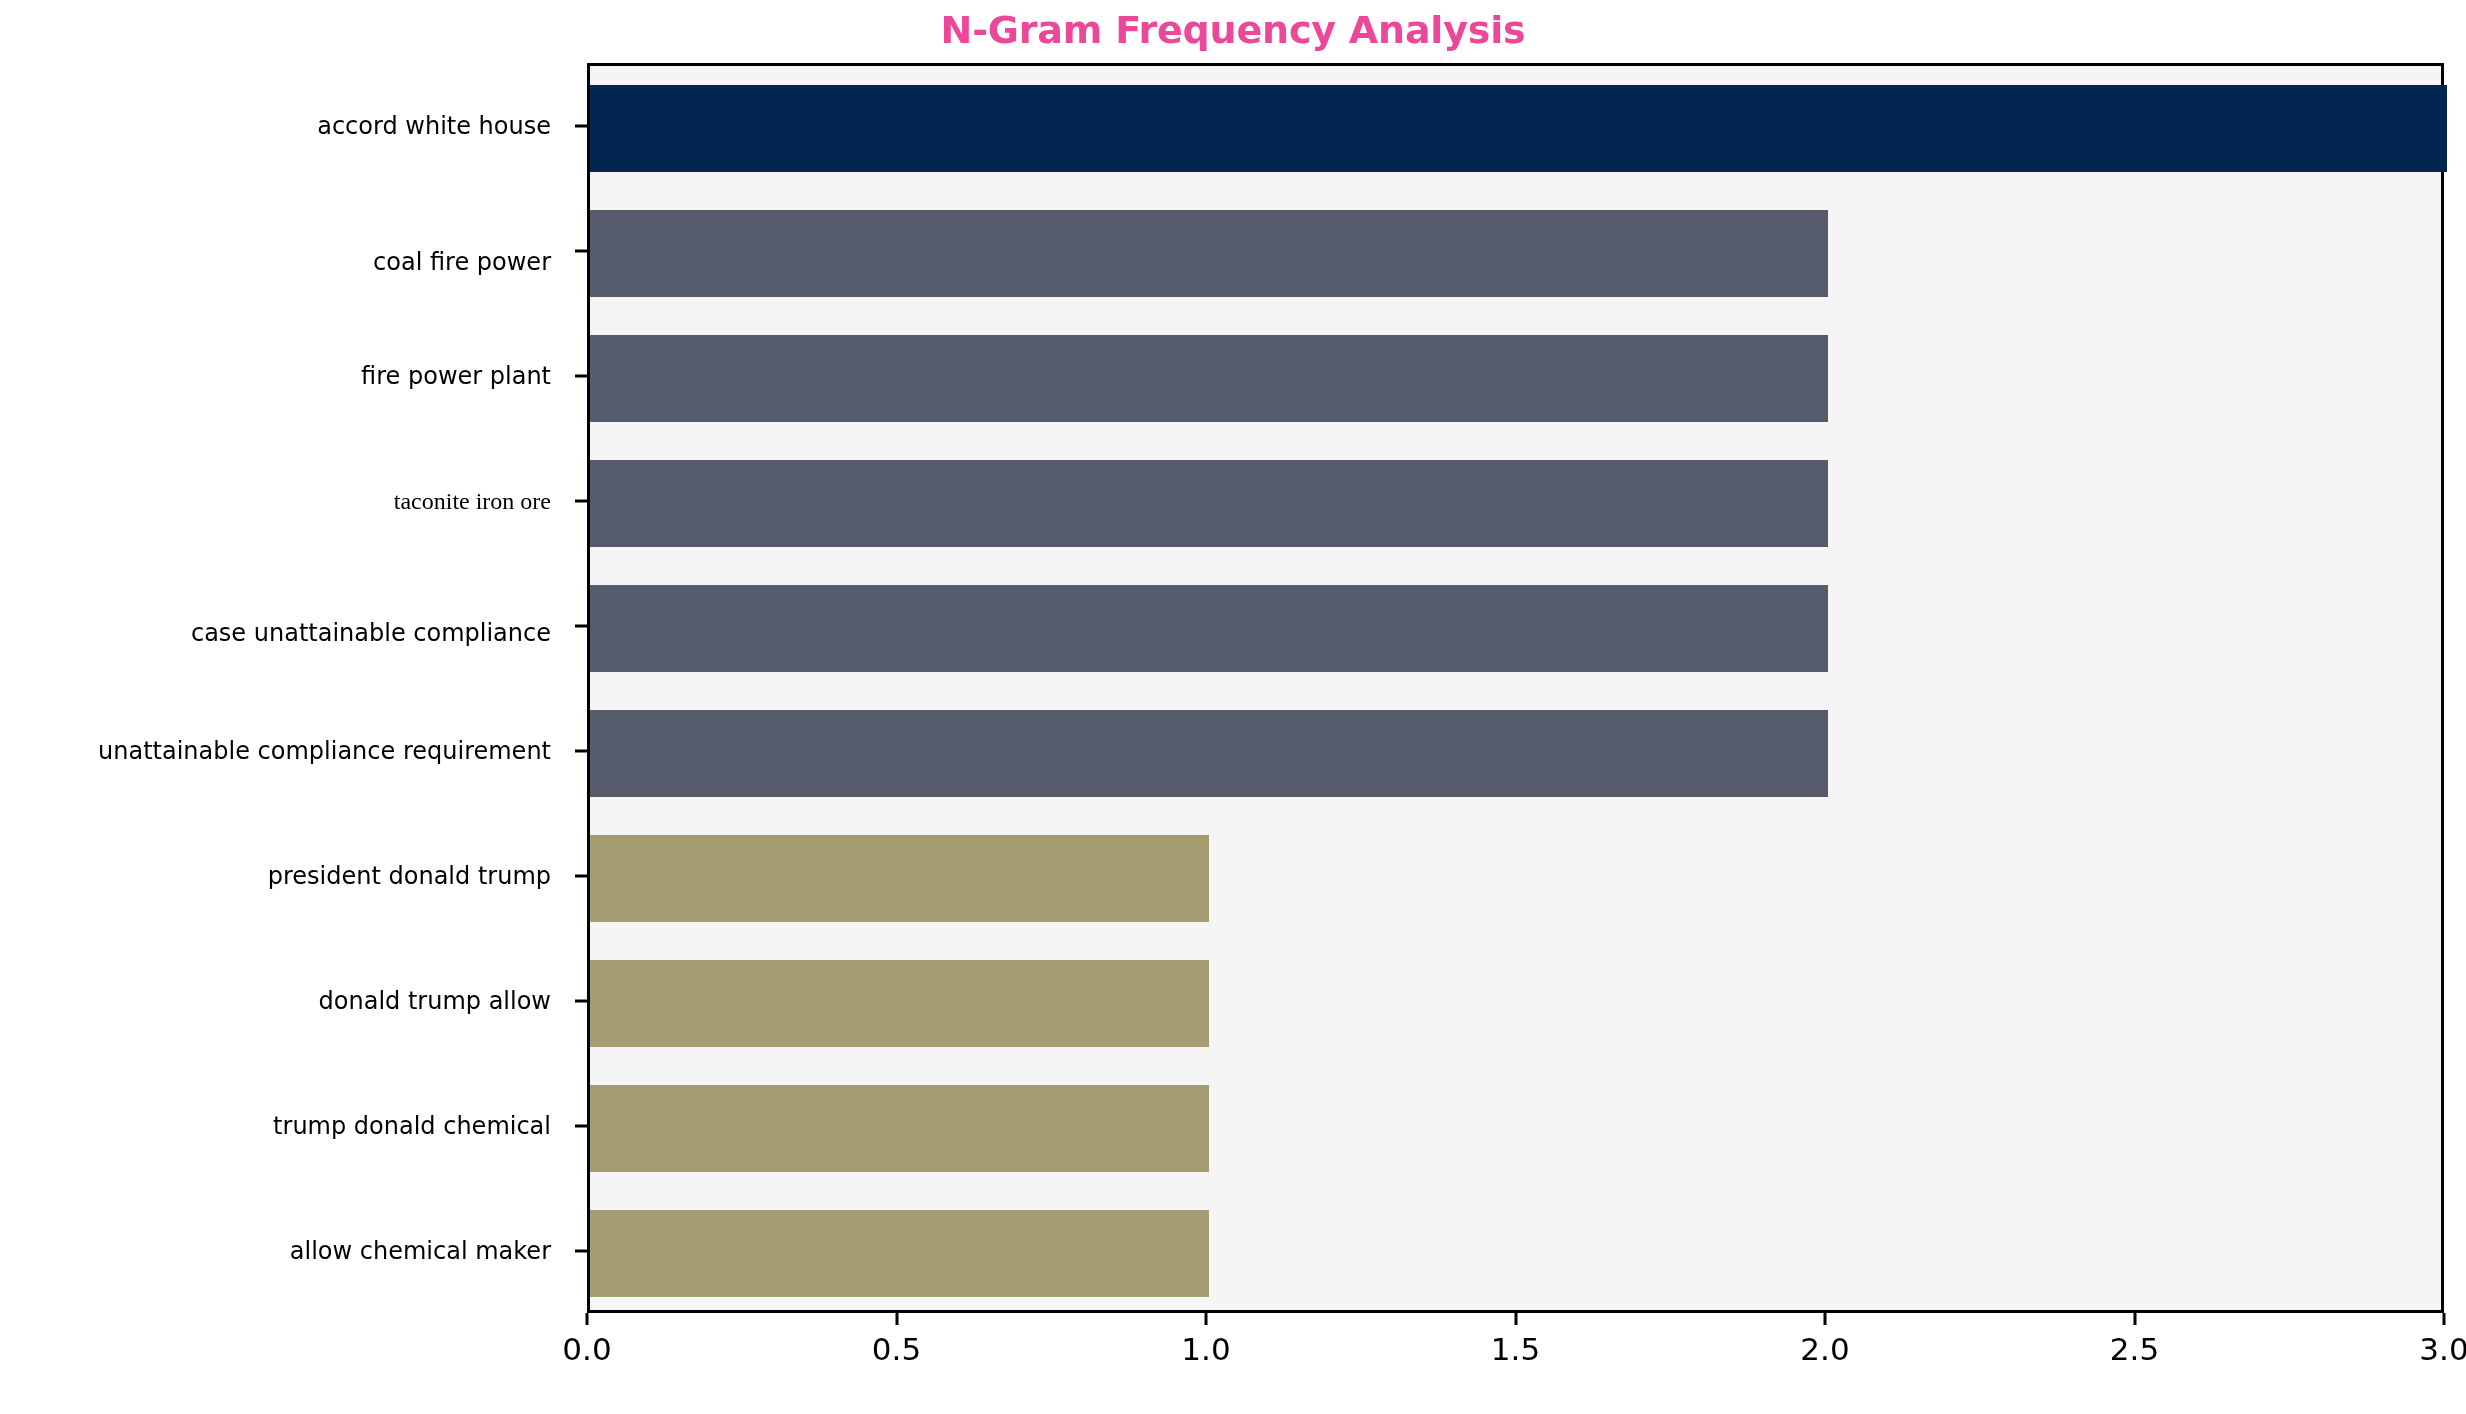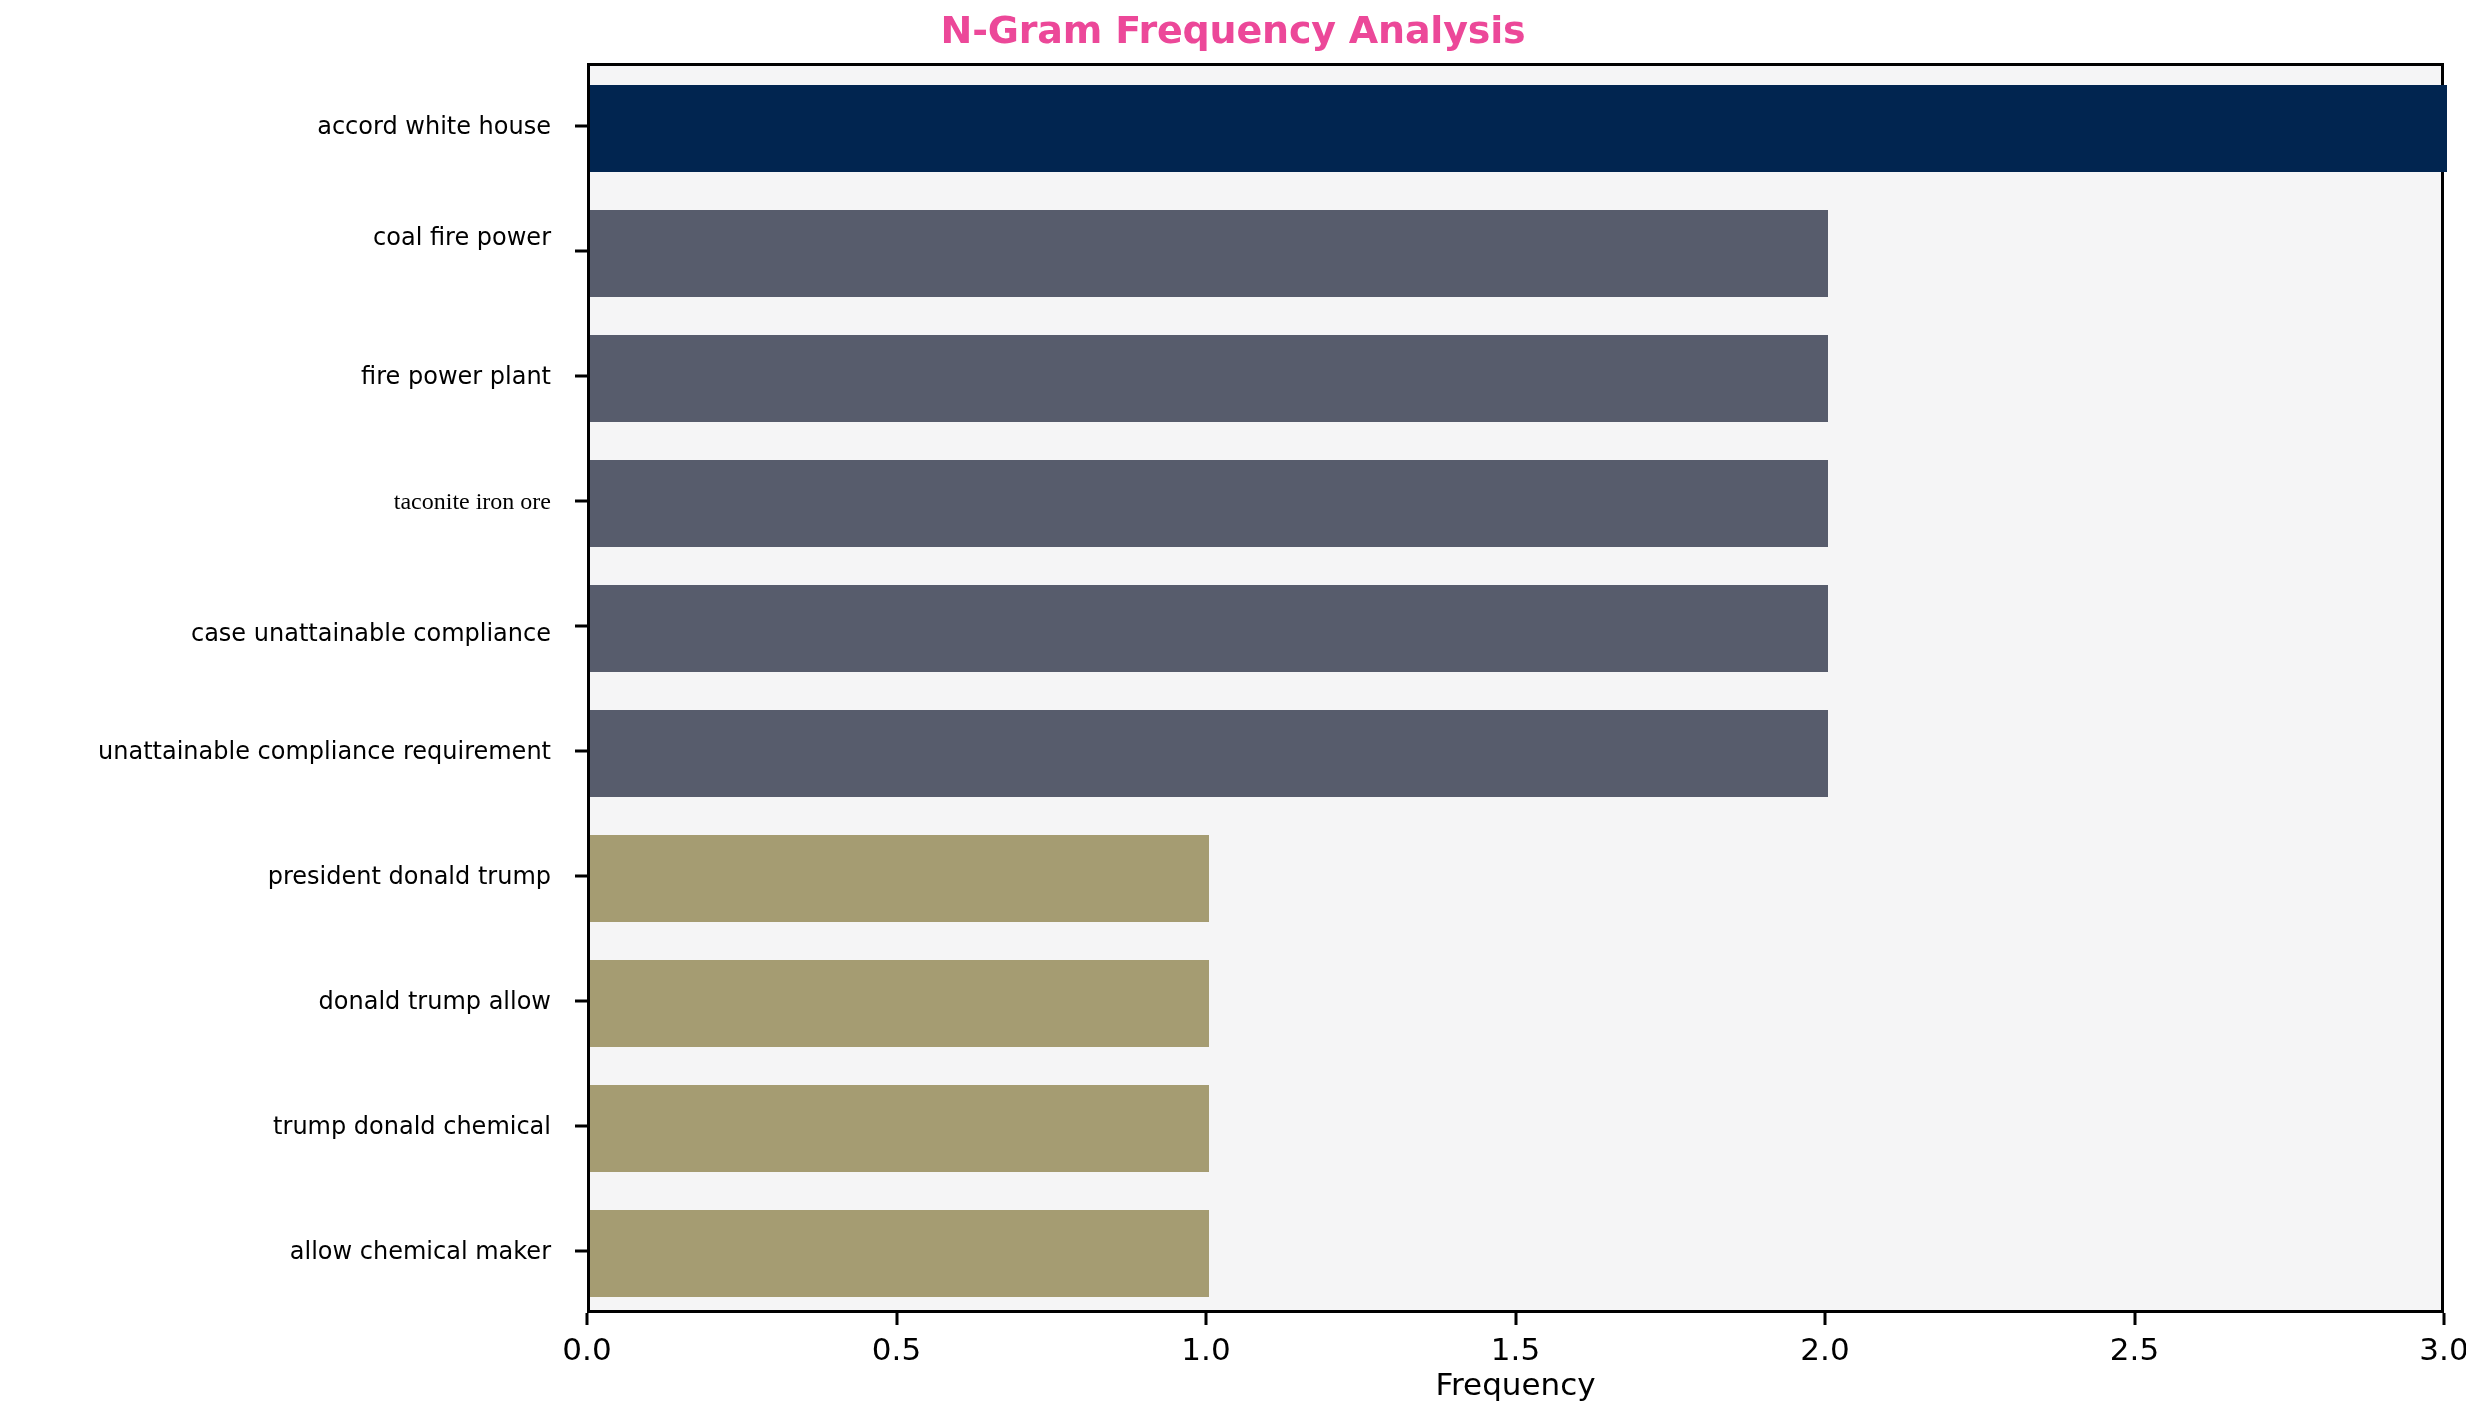--- a/index.html
+++ b/index.html
@@ -129,21 +129,21 @@
 </head>
 <body>
 
 <div id="figure" style="background: rgb(255, 255, 255);">
 
   <div id="chart-title">N-Gram Frequency Analysis</div>
 
   <div id="y-tick-labels">
       <div class="y-tick-row" style="top: 62.5px;">accord white house</div>
       <div class="y-tick-mark" style="top: 62.5px;"></div>
-      <div class="y-tick-row" style="top: 174px;">coal fire power</div>
+      <div class="y-tick-row" style="top: 199px;">coal fire power</div>
       <div class="y-tick-mark" style="top: 187.5px;"></div>
       <div class="y-tick-row" style="top: 312.5px;">fire power plant</div>
       <div class="y-tick-mark" style="top: 312.5px;"></div>
       <div class="y-tick-row" style="top: 437.5px; font-family: Liberation Serif, serif;">taconite iron ore</div>
       <div class="y-tick-mark" style="top: 437.5px;"></div>
       <div class="y-tick-row" style="top: 570px;">case unattainable compliance</div>
       <div class="y-tick-mark" style="top: 562.5px;"></div>
       <div class="y-tick-row" style="top: 687.5px;">unattainable compliance requirement</div>
       <div class="y-tick-mark" style="top: 687.5px;"></div>
       <div class="y-tick-row" style="top: 812.5px;">president donald trump</div>
@@ -181,15 +181,14 @@
       <div class="x-tick-mark" style="left: 928.5px;"></div>
       <div class="x-tick-label" style="left: 928.5px;">1.5</div>
       <div class="x-tick-mark" style="left: 1238px;"></div>
       <div class="x-tick-label" style="left: 1238px;">2.0</div>
       <div class="x-tick-mark" style="left: 1547.5px;"></div>
       <div class="x-tick-label" style="left: 1547.5px;">2.5</div>
       <div class="x-tick-mark" style="left: 1857px;"></div>
       <div class="x-tick-label" style="left: 1857px;">3.0</div>
     </div>
 
-  <div id="x-axis-label">Frequency</div>
 
 </div>
 
 </body></html>

